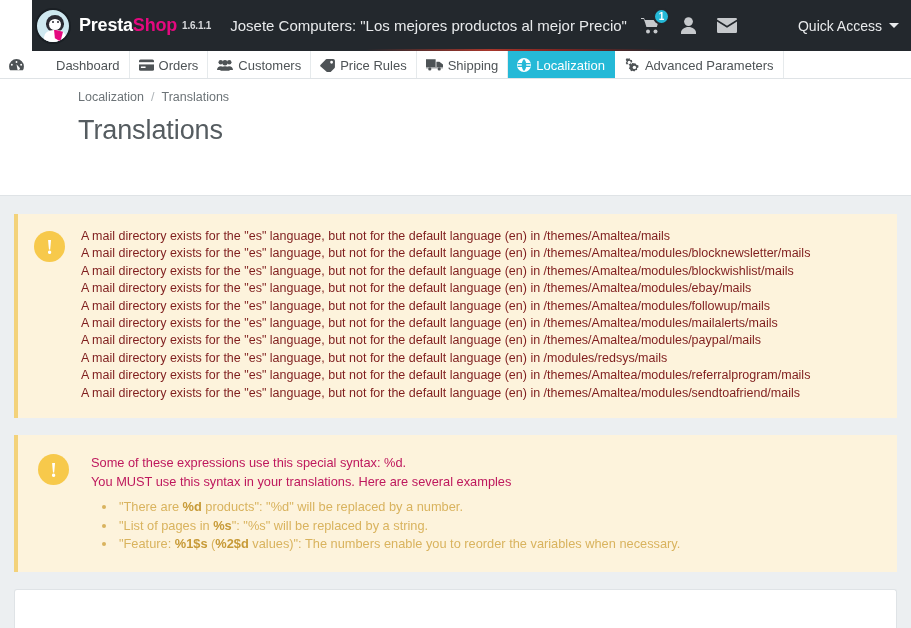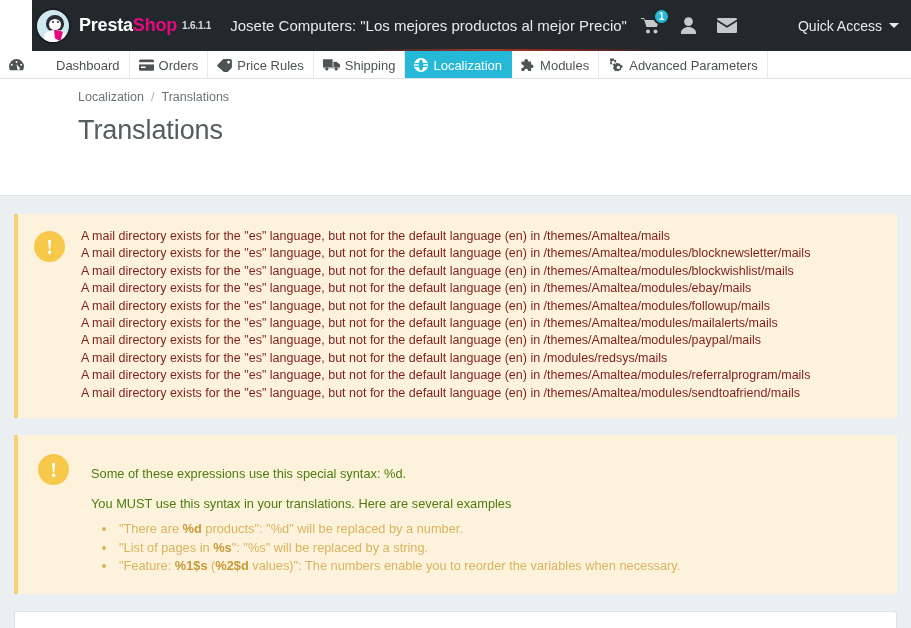--- a/index.html
+++ b/index.html
@@ -248,24 +248,23 @@
   
   .alert.alert-info {
     margin-top: 0;
     padding: 18px 16px 18px 14px;
     background: #fdf3dc;
     border-left: 4px solid #f3d27a;
   }
   .alert-info .alert-icon { margin-top: 1px; margin-left: 6px; }
   .alert-info .alert-body { padding-left: 6px; }
   .info-line {
-    color: #4d7c0f;
+    color: #be185d;
     font-size: 12.8px;
     line-height: 19px;
-    margin-top: 11px;
   }
   .example-list {
     margin: 7px 0 0 26px;
     list-style: disc;
   }
   .example-list li {
     color: #d9b35e;
     font-size: 12.8px;
     line-height: 18.5px;
     padding-left: 2px;
@@ -350,20 +349,31 @@
         <svg width="15" height="12" viewBox="0 0 16 12" fill="currentColor">
           <rect x="0" y="0" width="16" height="12" rx="1.6"></rect>
           <rect x="0" y="3" width="16" height="2.4" fill="#fff"></rect>
           <rect x="2" y="7.6" width="5" height="1.6" fill="#fff"></rect>
         </svg>
       </span>
       <span>Orders</span>
     </div>
     <div class="nav-item">
       <span class="nav-ico">
+        <svg width="16" height="12" viewBox="0 0 17 12" fill="currentColor">
+          <circle cx="4" cy="3" r="2.4"></circle>
+          <circle cx="13" cy="3" r="2.4"></circle>
+          <circle cx="8.5" cy="3.6" r="2.8"></circle>
+          <path d="M0 11.4C0 9 1.8 7.3 4 7.3s4 1.7 4 4.1zM9 11.4c0-2.4 1.8-4.1 4-4.1s4 1.7 4 4.1zM3.6 12c0-2.7 2.2-4.6 4.9-4.6S13.4 9.3 13.4 12z"></path>
+        </svg>
+      </span>
+      <span>Customers</span>
+    </div>
+    <div class="nav-item">
+      <span class="nav-ico">
         <svg width="15" height="13" viewBox="0 0 16 14" fill="currentColor">
           <path d="M7.4 0H14a2 2 0 012 2v6.6a2 2 0 01-.6 1.4l-5 5a1.3 1.3 0 01-1.9 0L.6 8.1a1.3 1.3 0 010-1.9l5-5A2 2 0 017.4 0zM12.4 2a1.5 1.5 0 100 3 1.5 1.5 0 000-3z"></path>
         </svg>
       </span>
       <span>Price Rules</span>
     </div>
     <div class="nav-item">
       <span class="nav-ico">
         <svg width="17" height="12" viewBox="0 0 18 12" fill="currentColor">
           <path d="M0 0h10.2v8H0zM11 2.6h3.2L18 5.6V8h-7zM0 8.6h18v.8H0z"></path>
@@ -375,28 +385,20 @@
     </div>
     <div class="nav-item active">
       <span class="nav-ico">
         <svg width="14" height="14" viewBox="0 0 14 14" fill="currentColor">
           <circle cx="7" cy="7" r="7"></circle>
           <path d="M7 .9c1.4 1.3 2.3 3.5 2.3 6.1S8.4 11.8 7 13.1C5.6 11.8 4.7 9.6 4.7 7S5.6 2.2 7 .9z" fill="#25b9d7"></path>
           <path d="M.6 5.1h12.8v1.2H.6zM.6 7.7h12.8v1.2H.6z" fill="#25b9d7"></path>
         </svg>
       </span>
       <span>Localization</span>
-    </div>
-    <div class="nav-item">
-      <span class="nav-ico">
-        <svg width="14" height="13" viewBox="0 0 15 14" fill="currentColor">
-          <path d="M5.6 0a2 2 0 012 2v.6h2.2a1 1 0 011 1v2.2h.6a2 2 0 110 4h-.6v2.2a1 1 0 01-1 1H7.6v-.6a2 2 0 10-4 0v.6H1.4a1 1 0 01-1-1V9.8H1a2 2 0 100-4H.4V3.6a1 1 0 011-1h2.2V2a2 2 0 012-2z"></path>
-        </svg>
-      </span>
-      <span>Modules</span>
     </div>
     <div class="nav-item">
       <span class="nav-ico">
         <svg width="16" height="14" viewBox="0 0 16 14" fill="currentColor">
           <path d="M5.4 0 6 1.7l1.8.2.5 1.8-1.4 1.2.4 1.8-1.7.6-1.2-1.4-1.7.6-1-1.6 1-1.5-1-1.6 1-1.6 1.7.6L5 .2z"></path>
           <circle cx="5.2" cy="4.4" r="1.6" fill="#fff"></circle>
           <path d="M11.6 5.4 12.6 7l1.7.3.2 1.9-1.5 1 .1 1.7-1.8.3-1 1.4-1.6-.9-1.7.5-.8-1.7-1.3-1.1.8-1.6-.3-1.7 1.8-.5.9-1.5z"></path>
           <circle cx="10.4" cy="9.4" r="1.7" fill="#fff"></circle>
         </svg>
       </span>

